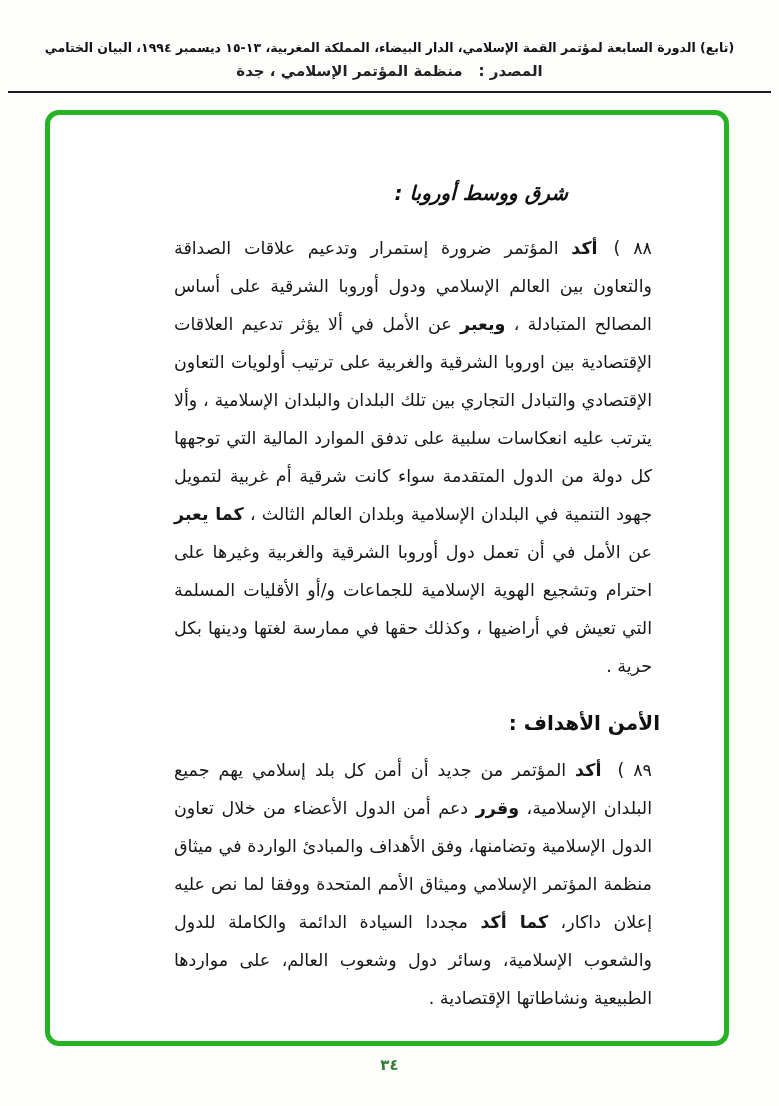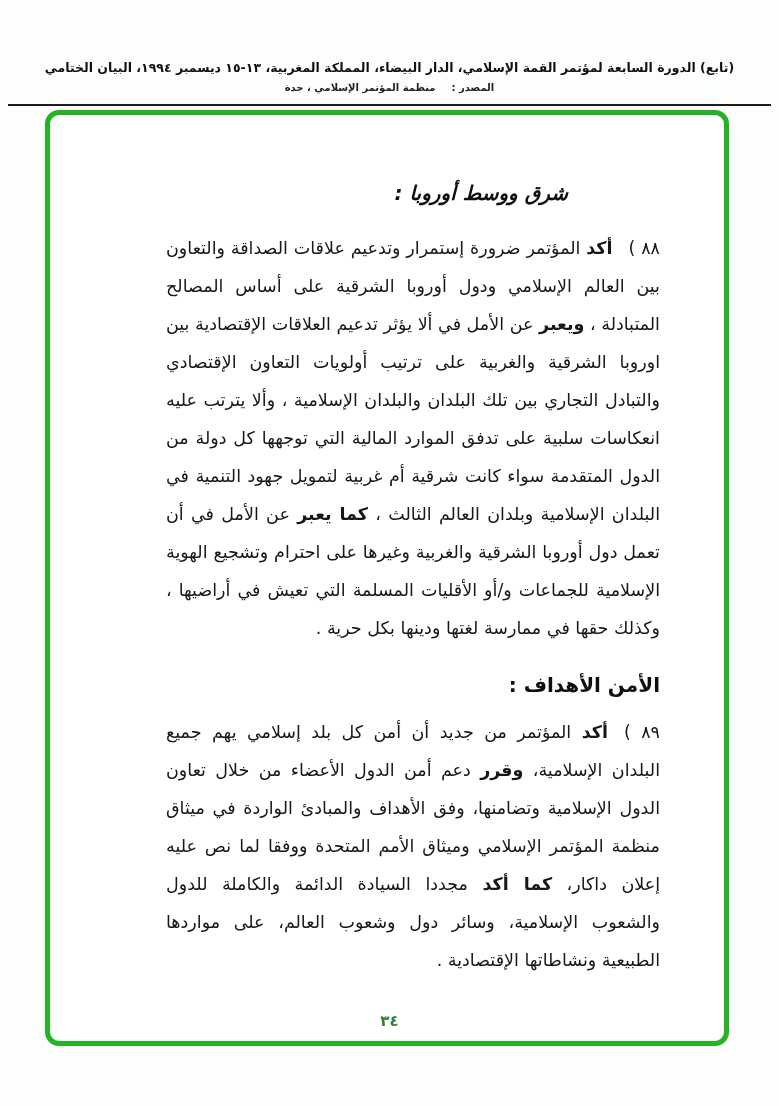--- a/index.html
+++ b/index.html
@@ -10,51 +10,51 @@
   *{ box-sizing:border-box; }
   html,body{ margin:0; padding:0; }
   body{
     width:779px; height:1106px;
     background:#fdfdfc;
     font-family:"DejaVu Sans", sans-serif;
     color:var(--ink);
     position:relative;
     overflow:hidden;
   }
-  .doc-header{ padding-top:60px; text-align:center; direction:rtl; }
+  .doc-header{ padding-top:40px; text-align:center; direction:rtl; }
   .header-line1{ font-size:12.5px; font-weight:bold; color:#111; padding:0 14px; }
-  .header-line2{ margin-top:7px; font-size:10px; font-weight:bold; color:#222; }
+  .header-line2{ margin-top:7px; font-size:15px; font-weight:bold; color:#222; }
   .header-line2 .source-label{ margin-left:16px; }
   .rule{ height:0; border-top:2px solid #1c1c1c; margin:11px 8px 0 8px; }
 
   .green-frame{
     position:absolute; left:45px; top:110px; right:50px; bottom:60px;
     border:5px solid var(--frame_green);
     border-radius:14px;
     background:#fff;
     overflow:hidden;
     padding-left:38px;
   }
   .content{ direction:rtl; padding:66px 64px 0 78px; }
 
   .sec-title{ font-size:20px; font-weight:bold; color:#101010; margin:0; }
   .sec-title-1{ margin:0 92px 24px 0; font-style:italic; }
   .sec-title-2{ margin:26px 0 16px 0; }
 
   .para{
     font-size:17.5px; line-height:38px;
     text-align:justify; text-justify:inter-word;
-    margin:0; color:#171717;
+    margin:8px; color:#171717;
   }
   .para + .para{ margin-top:8px; }
   .pnum{ margin-left:16px; white-space:nowrap; }
   .b{ font-weight:bold; }
 
   .page-number{
-    position:absolute; left:0; right:0; top:1012px;
+    position:absolute; left:0; right:0; top:1056px;
     text-align:center; font-size:15px; font-weight:bold;
     color:var(--page_num_green);
   }
 </style>
 </head>
 <body>
 
 <header class="doc-header">
   <div class="header-line1">(تابع) الدورة السابعة لمؤتمر القمة الإسلامي، الدار البيضاء، المملكة المغربية، ١٣-١٥ ديسمبر ١٩٩٤، البيان الختامي</div>
   <div class="header-line2">

